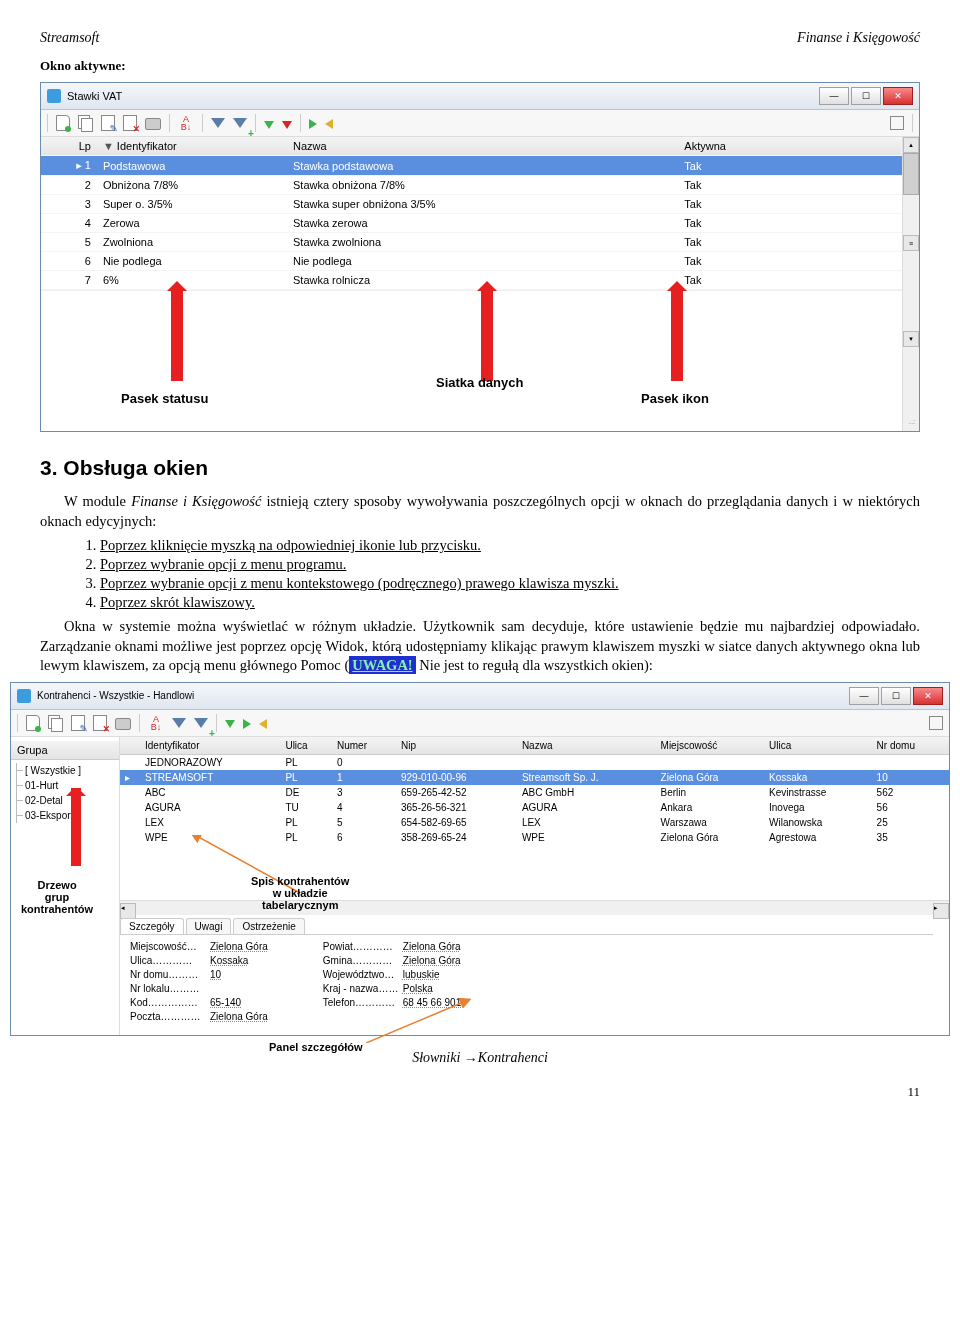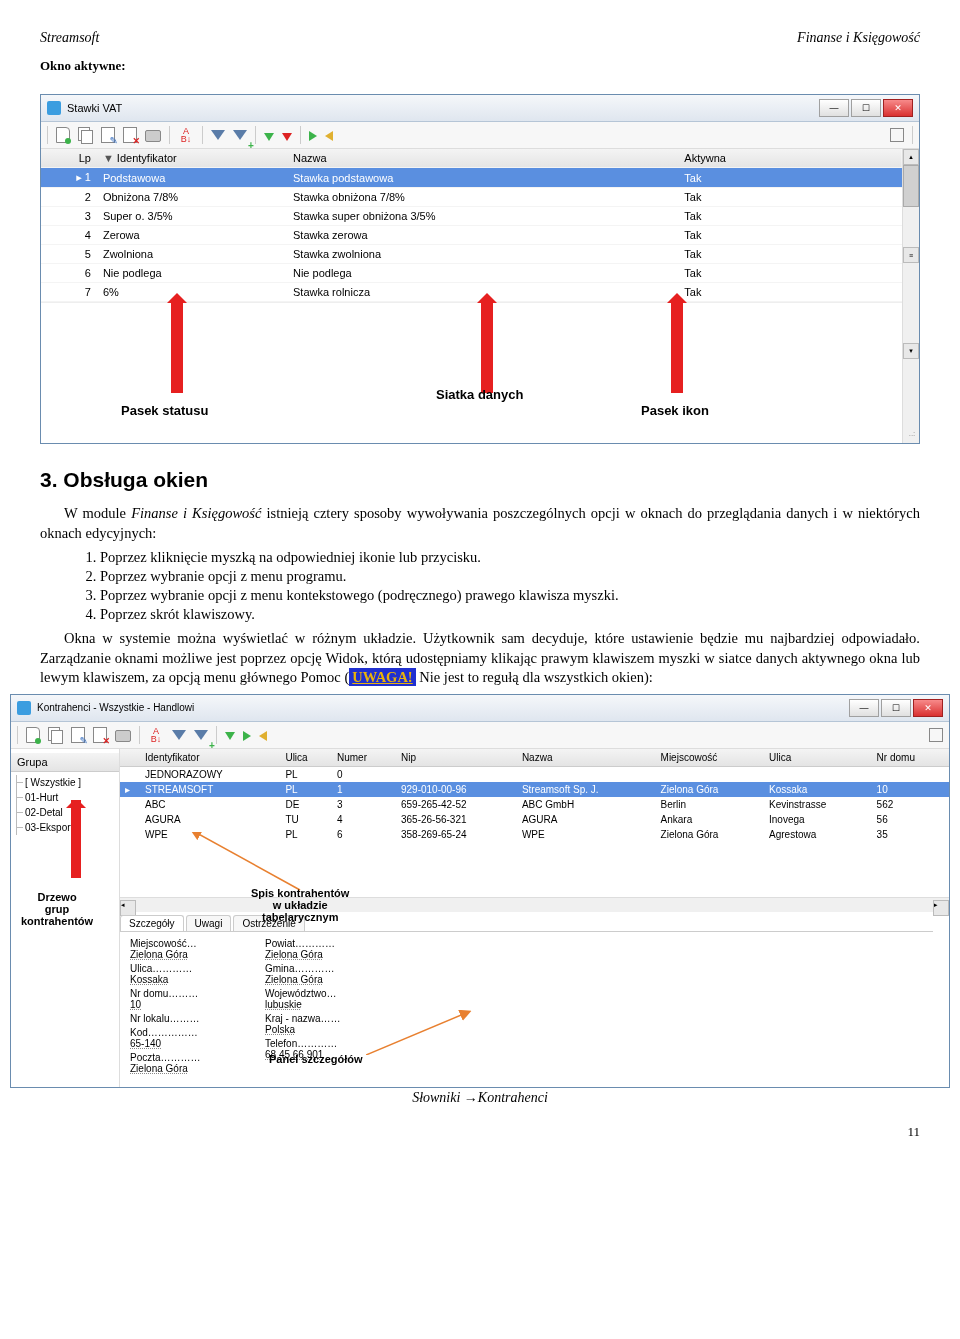--- a/index.html
+++ b/index.html
@@ -1,17 +1,17 @@
 <!DOCTYPE html>
 <html><head>
 <meta charset="utf-8">
 <style>
 body { font-family: Georgia, serif; background: #fff; margin: 0; padding: 30px 40px; width: 880px; font-size: 13px; color: #000; }
 .hdr { display: flex; justify-content: space-between; font-style: italic; font-size: 14px; margin-bottom: 12px; }
-.section-label { font-weight: bold; margin-bottom: 20px; }
+.section-label { font-weight: bold; margin-bottom: 8px; }
 .window { border: 1px solid #6a8caf; background: #f0f4f8; font-family: Arial, sans-serif; font-size: 11px; }
 .titlebar { display: flex; align-items: center; padding: 4px 6px; background: linear-gradient(#f5f7fa,#dfe6ef); border-bottom: 1px solid #b5c5d6; }
 .titlebar .ico { width: 14px; height: 14px; background: #3b9de0; border-radius: 2px; margin-right: 6px; }
 .titlebar .title { flex: 1; }
 .wbtn { width: 28px; height: 16px; border: 1px solid #a0a0a0; background: linear-gradient(#fff,#e0e0e0); margin-left: 2px; display: inline-flex; align-items: center; justify-content: center; font-size: 9px; }
 .wbtn.close { background: linear-gradient(#f78a8a,#d93030); color: #fff; border-color: #a02020; }
 .toolbar { display: flex; align-items: center; padding: 4px 6px; gap: 8px; background: #f7f7f7; border-bottom: 1px solid #ddd; }
 .toolbar .ticon { display: inline-block; box-sizing: border-box; }
 .doc-new { width: 14px; height: 16px; background: #fff; border: 1px solid #888; border-top-right-radius: 4px; position: relative; }
 .doc-new::after { content: ""; position: absolute; width: 6px; height: 6px; background: #3cb34a; border-radius: 50%; right: -2px; bottom: -2px; }
@@ -46,48 +46,48 @@
 .scrollbar { width: 16px; background: #f0f0f0; border-left: 1px solid #ddd; }
 .scrollthumb { background: #d0d0d0; border: 1px solid #aaa; height: 40px; }
 .scrollnub { height: 14px; background: #e8e8e8; border: 1px solid #bbb; display:flex; align-items:center; justify-content:center; font-size:7px; }
 .annotations1 { position: relative; height: 140px; background:#fff; border-top:1px solid #eee;}
 .ann-label { font-family: Arial, sans-serif; font-weight: bold; font-size: 13px; position: absolute; }
 .red-arrow { position: absolute; width: 12px; background: #e62020; }
 .red-arrow::before { content: ""; position: absolute; top: -10px; left: -4px; width: 0; height: 0; border-left: 10px solid transparent; border-right: 10px solid transparent; border-bottom: 10px solid #e62020; }
 .h2 { font-family: Arial, sans-serif; font-size: 21px; margin: 24px 0 12px; }
 .para { font-family: Georgia, serif; font-size: 14.5px; line-height: 1.35; text-align: justify; margin: 6px 0; }
 .indent { text-indent: 24px; }
-.ol { padding-left: 60px; font-family: Georgia, serif; font-size: 14.5px; margin: 4px 0; }
+.ol { padding-left: 60px; font-family: Georgia, serif; font-size: 14.5px; margin: 4px 0; text-decoration: underline; }
 .ol li { margin: 2px 0; }
-.uwaga { background: #2030d0; color: #eab308; font-weight: bold; text-decoration: underline; padding: 1px 3px; }
+.uwaga { background: #2030d0; color: #86efac; font-weight: bold; text-decoration: underline; padding: 1px 3px; }
 
 .win2 { border: 1px solid #6a8caf; font-family: Arial, sans-serif; font-size: 10px; background:#fff; }
 .win2 .body { display: flex; }
 .tree { width: 108px; border-right: 1px solid #ddd; padding-top: 4px; }
 .treehead { background: linear-gradient(#f4f4f4,#e4e4e4); padding: 3px 6px; border-bottom: 1px solid #ccc; font-size:11px; }
 .treeitem { padding: 2px 4px 2px 14px; position: relative; white-space: nowrap; }
 .treeitem::before { content: ""; position: absolute; left: 5px; top: 0; bottom: 0; width: 1px; background: #bbb; }
 .treeline { position:absolute; left:5px; top:50%; width:7px; height:1px; background:#bbb;}
 .kontrtab { width: 100%; border-collapse: collapse; font-size: 10px; }
 .kontrtab thead td { background: linear-gradient(#f4f4f4,#e4e4e4); padding: 3px 5px; border-bottom: 1px solid #ccc; font-size:10px;}
 .kontrtab tbody td { padding: 2px 5px; }
 .kontrtab tr.sel td { background: #5a8fe0; color: #fff; }
 .scroll-h { height:14px; background:#f0f0f0; border-top:1px solid #ddd; }
 .tabs2 { display: flex; border-bottom: 1px solid #ccc; padding-top:2px; margin-top:1px;}
 .tabs2 .tab { padding: 2px 8px; border: 1px solid #ccc; border-bottom: none; background: #f7f7f7; margin-right: 2px; border-radius: 3px 3px 0 0; font-size:10px;}
 .tabs2 .tab.act { background: #fff; }
 .details { display: flex; padding: 6px 10px 10px; gap: 55px; }
 .detcol { font-size: 10px; }
-.detrow { display: flex; margin-bottom: 3px; flex-direction: column; }
+.detrow { display: flex; margin-bottom: 3px; }
 .detrow .k { width: 80px; position: relative; }
 .detrow .v { text-decoration: underline dotted #888; }
 .orange-arrow { stroke: #e88030; stroke-width: 1.5; fill: none; }
 .ann2 { position: relative; }
 .ann2 .albl { position: absolute; font-family: Arial, sans-serif; font-weight: bold; font-size: 11px; text-align: center; line-height: 1.1; }
-.footer { text-align: center; font-style: italic; margin-top: 2px; font-size:14px;}
+.footer { text-align: center; font-style: italic; margin-top: 14px; font-size:14px;}
 .pg { text-align: right; margin-top: 18px; }
 </style>
 </head>
 <body>
 
 <div class="hdr">
   <span>Streamsoft</span>
   <span>Finanse i Księgowość</span>
 </div>
 
@@ -299,20 +299,31 @@
             <tr>
               <td></td>
               <td>AGURA</td>
               <td>TU</td>
               <td>4</td>
               <td>365-26-56-321</td>
               <td>AGURA</td>
               <td>Ankara</td>
               <td>Inovega</td>
               <td>56</td>
+            </tr>
+            <tr>
+              <td></td>
+              <td>LEX</td>
+              <td>PL</td>
+              <td>5</td>
+              <td>654-582-69-65</td>
+              <td>LEX</td>
+              <td>Warszawa</td>
+              <td>Wilanowska</td>
+              <td>25</td>
             </tr>
             <tr>
               <td></td>
               <td>WPE</td>
               <td>PL</td>
               <td>6</td>
               <td>358-269-65-24</td>
               <td>WPE</td>
               <td>Zielona Góra</td>
               <td>Agrestowa</td>

